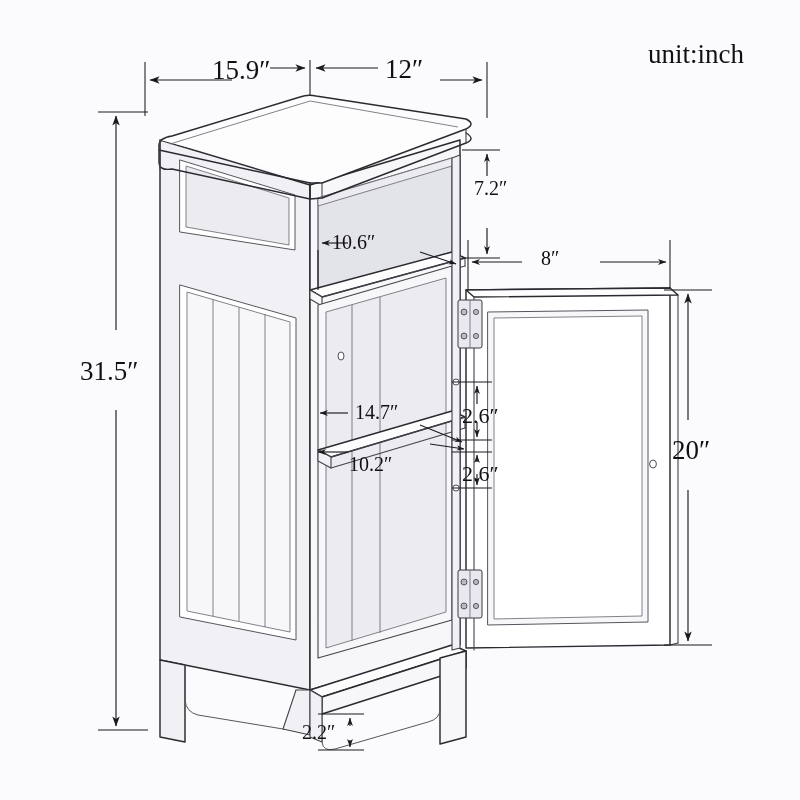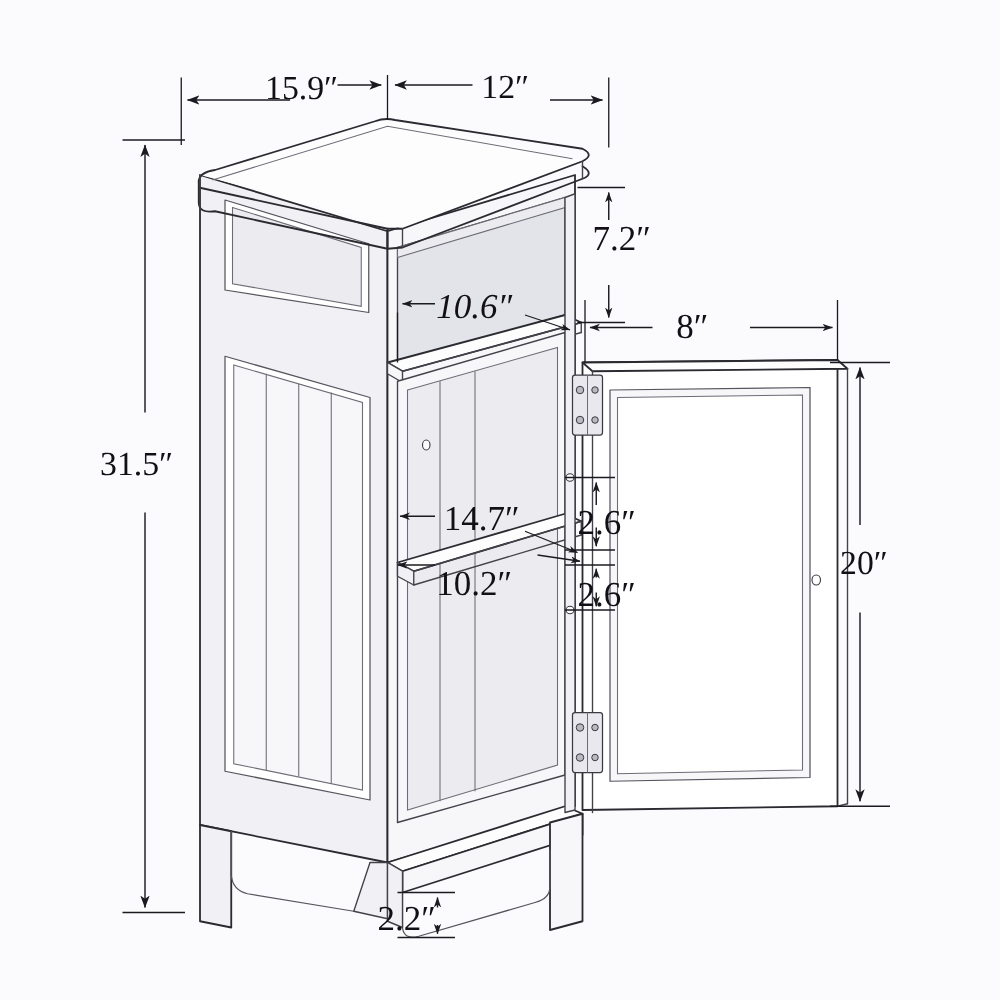--- a/index.html
+++ b/index.html
@@ -27,22 +27,22 @@
     color: #121016;
     font-family: "Liberation Serif", "DejaVu Serif", serif;
     white-space: nowrap;
     line-height: 1;
     user-select: none;
   }
   .unit-note {
     font-size: 27px;
   }
   .d-big { font-size: 27px; }
-  .d-med { font-size: 28px; }
-  .d-sm  { font-size: 28px; }
+  .d-med { font-size: 20px; }
+  .d-sm  { font-size: 22px; }
 
   
   .outline { fill: none; stroke: #2b2a30; stroke-width: 1.45; stroke-linejoin: round; stroke-linecap: round; }
   .outline-soft { fill: none; stroke: #43424a; stroke-width: 1.1; stroke-linejoin: round; stroke-linecap: round; }
   .inner-line { fill: none; stroke: #56555e; stroke-width: 1; stroke-linejoin: round; stroke-linecap: round; }
   .groove { fill: none; stroke: #6d6c76; stroke-width: 0.85; }
   .dimline { fill: none; stroke: #1b1a20; stroke-width: 1.15; }
   .extline { fill: none; stroke: #1b1a20; stroke-width: 1.05; }
   .leader  { fill: none; stroke: #1b1a20; stroke-width: 1.05; }
   .face-top { fill: #fdfdfe; }
@@ -249,30 +249,31 @@
       <line class="dimline" x1="477" y1="462" x2="477" y2="455" marker-end="url(#ahs)"></line>
       <line class="dimline" x1="477" y1="474" x2="477" y2="485" marker-end="url(#ahs)"></line>
 
       <line class="extline" x1="318" y1="714" x2="364" y2="714"></line>
       <line class="extline" x1="318" y1="750" x2="364" y2="750"></line>
       <line class="dimline" x1="350" y1="726" x2="350" y2="718" marker-end="url(#ahs)"></line>
       <line class="dimline" x1="350" y1="740" x2="350" y2="747" marker-end="url(#ahs)"></line>
     </g>
   </svg>
 
+  <div class="dim-label unit-note" style="left:648px; top:41px;">unit:inch</div>
 
   <div class="dim-label d-big" style="left:212px; top:57px;">15.9″</div>
 
   <div class="dim-label d-big" style="left:385px; top:56px;text-align:center;">12″</div>
 
   <div class="dim-label d-big" style="left:80px; top:358px;">31.5″</div>
 
   <div class="dim-label d-med" style="left:474px; top:178px;">7.2″</div>
 
-  <div class="dim-label d-med" style="left:349px; top:232px;font-style:italic;">10.6″</div>
+  <div class="dim-label d-med" style="left:332px; top:232px;">10.6″</div>
 
   <div class="dim-label d-med" style="left:541px; top:248px;">8″</div>
 
   <div class="dim-label d-big" style="left:672px; top:437px;">20″</div>
 
   <div class="dim-label d-med" style="left:355px; top:402px;">14.7″</div>
 
   <div class="dim-label d-med" style="left:349px; top:454px;">10.2″</div>
 
   <div class="dim-label d-sm" style="left:462px; top:405px;">2.6″</div>

